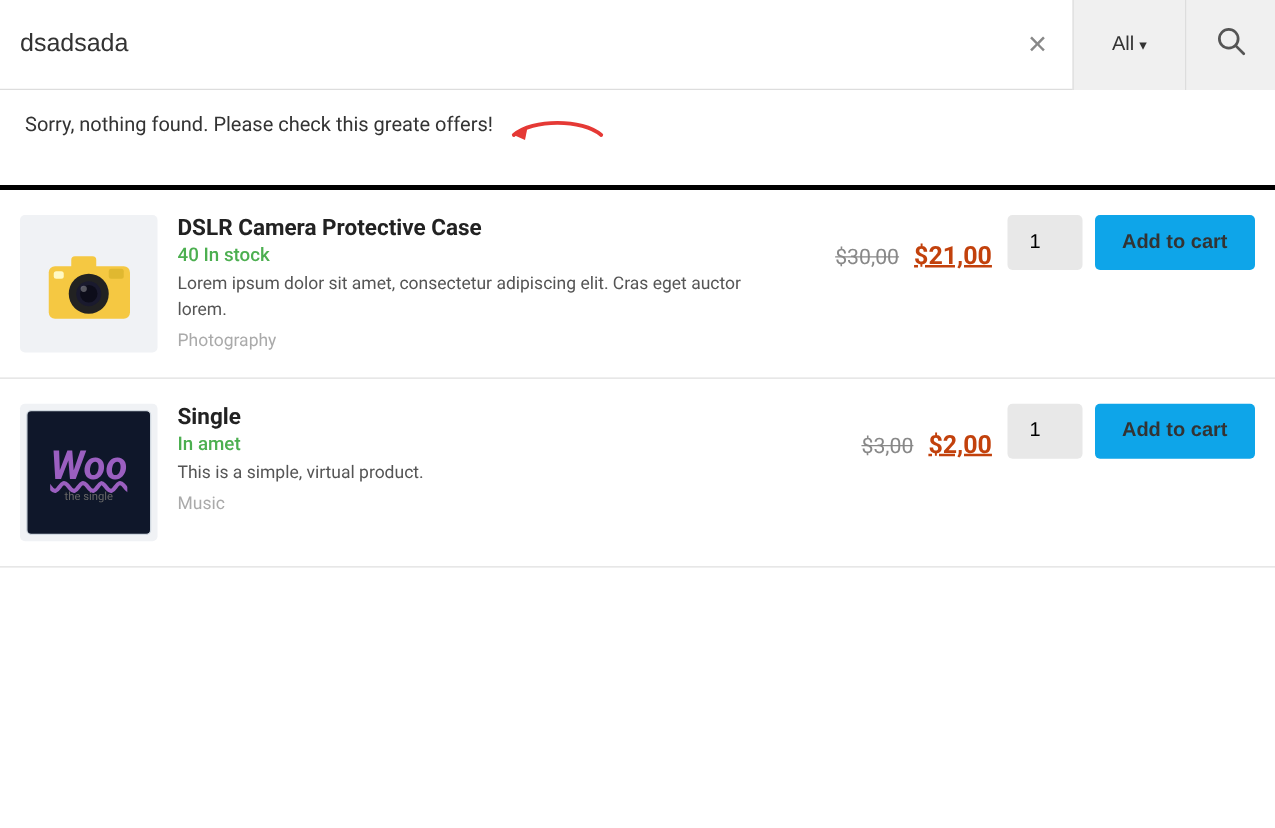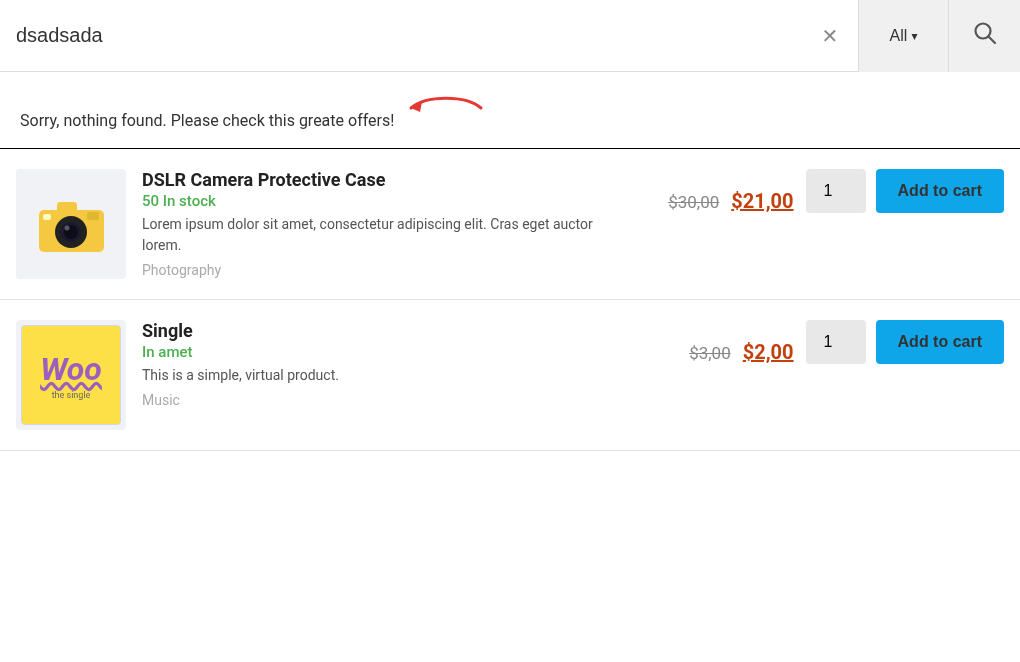--- a/index.html
+++ b/index.html
@@ -63,24 +63,24 @@
       border: none;
       border-left: 1px solid #ddd;
       cursor: pointer;
       font-size: 22px;
       color: #555;
     }
 
     
     .no-results-banner {
       display: flex;
-      align-items: flex-end;
+      align-items: flex-start;
       gap: 12px;
       padding: 18px 20px;
-      border-bottom: 1px solid #000000;
+      border-bottom: 4px solid #000000;
       font-size: 16px;
       color: #333;
     }
     .arrow-svg {
       width: 80px;
       height: 36px;
     }
 
     
     .product-list {
@@ -183,21 +183,21 @@
       font-weight: 600;
       color: #333;
       cursor: pointer;
       white-space: nowrap;
     }
 
     
     .woo-product-img {
       width: 100px;
       height: 100px;
-      background: #fde047;
+      background: #0f172a;
       border-radius: 4px;
       display: flex;
       align-items: center;
       justify-content: center;
       border: 1px solid #d0d8e0;
     }
     .woo-text {
       font-size: 32px;
       font-weight: 700;
       color: #9b5fc0;
@@ -261,21 +261,21 @@
 
         <circle cx="38" cy="46" r="2.5" fill="rgba(255,255,255,0.3)"></circle>
 
         <rect x="14" y="32" width="8" height="6" rx="2" fill="#fff9c4"></rect>
 
         <rect x="58" y="30" width="12" height="8" rx="2" fill="#e0b830"></rect>
       </svg>
     </div>
     <div class="product-info">
       <div class="product-name">DSLR Camera Protective Case</div>
-      <div class="product-stock">50 In stock</div>
+      <div class="product-stock">40 In stock</div>
       <div class="product-description">Lorem ipsum dolor sit amet, consectetur adipiscing elit. Cras eget auctor lorem.</div>
       <div class="product-category">Photography</div>
     </div>
     <div class="product-actions">
       <div class="product-prices">
         <span class="price-original">$30,00</span>
         <span class="price-sale">$21,00</span>
       </div>
       <div class="add-to-cart-row">
         <input class="qty-input" type="number" value="1" min="1" style="">

